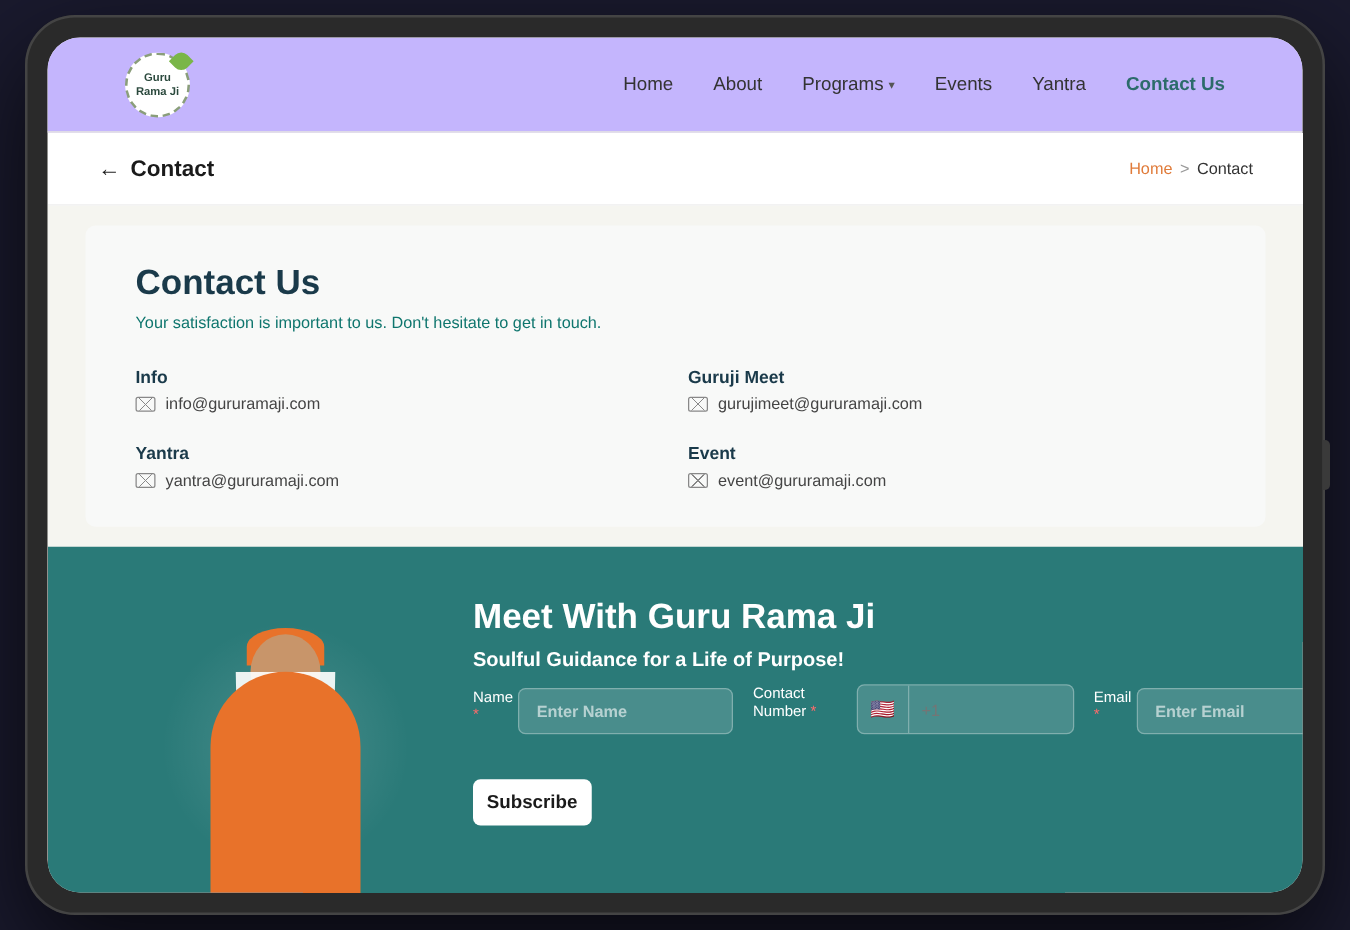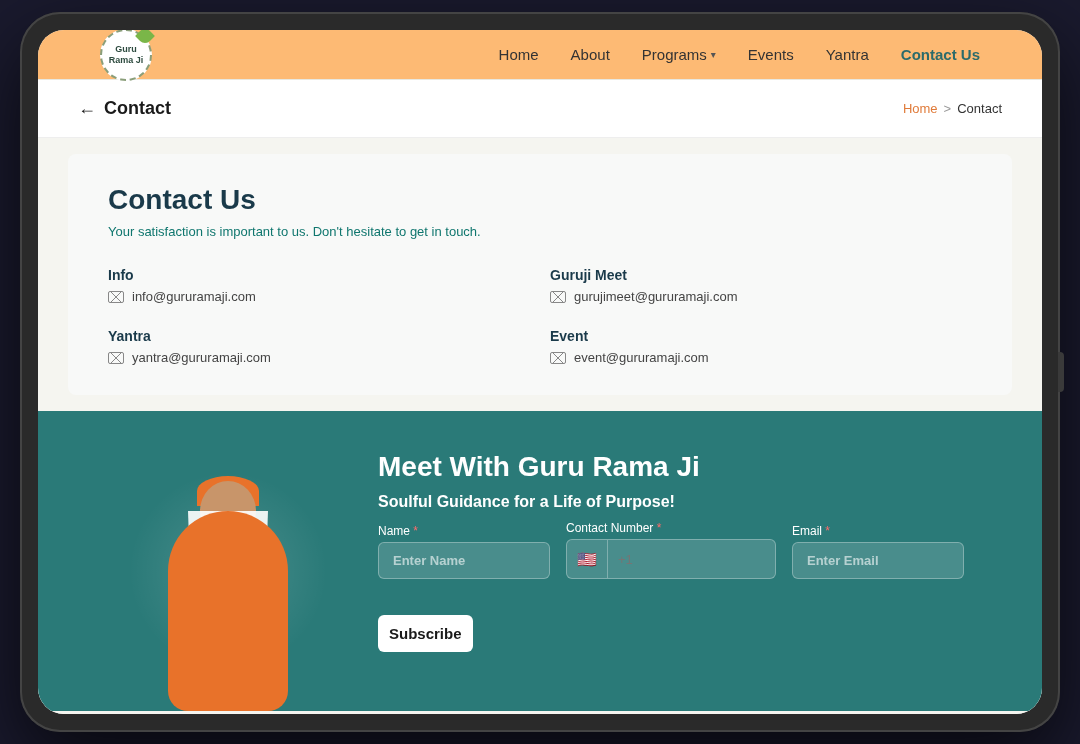--- a/index.html
+++ b/index.html
@@ -40,23 +40,23 @@
       top: 50%;
       transform: translateY(-50%);
       width: 6px;
       height: 40px;
       background: #3a3a3a;
       border-radius: 0 4px 4px 0;
     }
 
     
     .navbar {
-      background: #fdba74;
+      background: #c4b5fd;
       padding: 0 62px;
-      height: 50px;
+      height: 76px;
       display: flex;
       align-items: center;
       justify-content: space-between;
       border-bottom: 1px solid #e8e8e0;
       flex-shrink: 0;
     }
 
     .logo-area {
       display: flex;
       align-items: center;
@@ -348,21 +348,21 @@
 
     .form-row {
       display: flex;
       gap: 16px;
       align-items: flex-end;
       margin-bottom: 16px;
     }
 
     .form-group {
       display: flex;
-      flex-direction: column;
+      flex-direction: row;
       gap: 4px;
     }
 
     .form-label {
       font-size: 12px;
       color: #fff;
       font-weight: 500;
     }
 
     .form-label .required {

